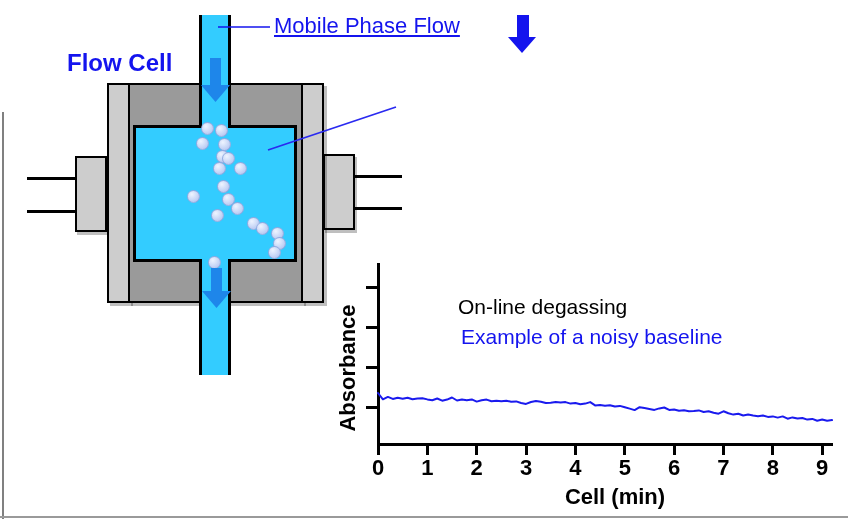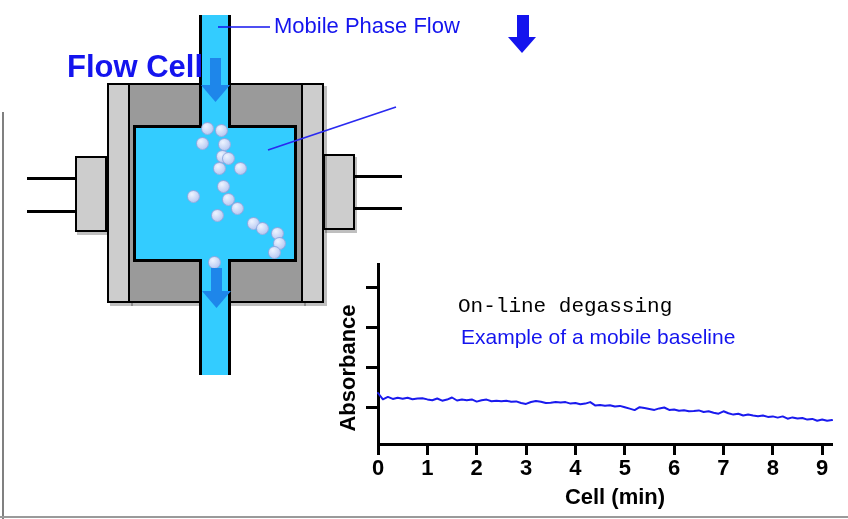--- a/index.html
+++ b/index.html
@@ -19,21 +19,21 @@
   .chamber{background:var(--liquid);border:3px solid #000;}
   .tube{background:var(--liquid);border-left:3px solid #000;border-right:3px solid #000;}
   .bubble{
     position:absolute;width:13px;height:13px;border-radius:50%;
     background:radial-gradient(circle at 35% 30%, var(--bubble_light) 0%, #cfdcf8 45%, var(--bubble_dark) 100%);
     border:1px solid rgba(110,140,210,.55);box-sizing:border-box;
   }
   
   .blue{color:var(--blue_text);}
   .lbl{position:absolute;white-space:nowrap;}
-  .flowcell-lbl{font-size:31px;font-weight:bold;}
+  .flowcell-lbl{font-size:24px;font-weight:bold;}
   .ann{font-size:22px;line-height:22px;}
   .chart-ann{font-size:21px;}
   .axis-lbl{font-size:22px;font-weight:bold;color:#000;}
   
   .axis{background:#000;}
   .tick{position:absolute;background:#000;}
   .xticklbl{position:absolute;width:28px;text-align:center;font-size:22px;font-weight:bold;color:#000;}
   .ylabel-rot{transform:rotate(-90deg);text-align:center;}
   svg.overlay{position:absolute;left:0;top:0;pointer-events:none;}
 </style>
@@ -80,21 +80,21 @@
         <div class="bubble" style="left: 210.5px; top: 208.5px;"></div>
         <div class="bubble" style="left: 246.5px; top: 216.5px;"></div>
         <div class="bubble" style="left: 255.5px; top: 221.5px;"></div>
         <div class="bubble" style="left: 270.5px; top: 226.5px;"></div>
         <div class="bubble" style="left: 272.5px; top: 236.5px;"></div>
         <div class="bubble" style="left: 267.5px; top: 245.5px;"></div>
         <div class="bubble" style="left: 207.5px; top: 255.5px;"></div>
       </div>
 
     <div class="lbl flowcell-lbl blue" style="left:67px;top:49px;">Flow Cell</div>
-    <div class="lbl ann blue" style="left:274px;top:15px;">Mobile Phase Flow</div>
+    <div class="lbl ann blue" style="left:274px;top:15px;text-decoration:underline;">Mobile Phase Flow</div>
     <div class="lbl ann blue" style="left:397px;top:66px;">
     </div>
   </div>
 
   <div>
     <div class="abs axis" style="left:377px;top:263px;width:3px;height:183px;"></div>
     <div class="abs axis" style="left:377px;top:443px;width:456px;height:3px;"></div>
     <div id="yticks">
         <div class="tick" style="left: 366px; top: 286px; width: 11px; height: 3px;"></div>
         <div class="tick" style="left: 366px; top: 326px; width: 11px; height: 3px;"></div>
@@ -122,22 +122,22 @@
         <div class="xticklbl" style="left: 610.75px; top: 455px;">5</div>
         <div class="xticklbl" style="left: 660.1px; top: 455px;">6</div>
         <div class="xticklbl" style="left: 709.45px; top: 455px;">7</div>
         <div class="xticklbl" style="left: 758.8px; top: 455px;">8</div>
         <div class="xticklbl" style="left: 808.15px; top: 455px;">9</div>
       </div>
 
     <div class="lbl axis-lbl ylabel-rot" style="left:280px;top:355px;width:135px;">Absorbance</div>
     <div class="lbl axis-lbl" style="left:545px;top:484px;width:140px;text-align:center;">Cell (min)</div>
 
-    <div class="lbl chart-ann" style="left:458px;top:295px;color:#000;font-family:Liberation Mono, monospace;">On-line degassing</div>
-    <div class="lbl chart-ann blue" style="left:461px;top:325px;">Example of a mobile baseline</div>
+    <div class="lbl chart-ann" style="left:458px;top:295px;color:#000;">On-line degassing</div>
+    <div class="lbl chart-ann blue" style="left:461px;top:325px;">Example of a noisy baseline</div>
   </div>
 
   <svg class="overlay" width="848" height="519" viewBox="0 0 848 519">
 
     <g>
       <rect x="210" y="58" width="11" height="28" style="fill:var(--flow_arrow)"></rect>
       <polygon points="201,85 230,85 215.5,102" style="fill:var(--flow_arrow)"></polygon>
     </g>
 
     <g>

